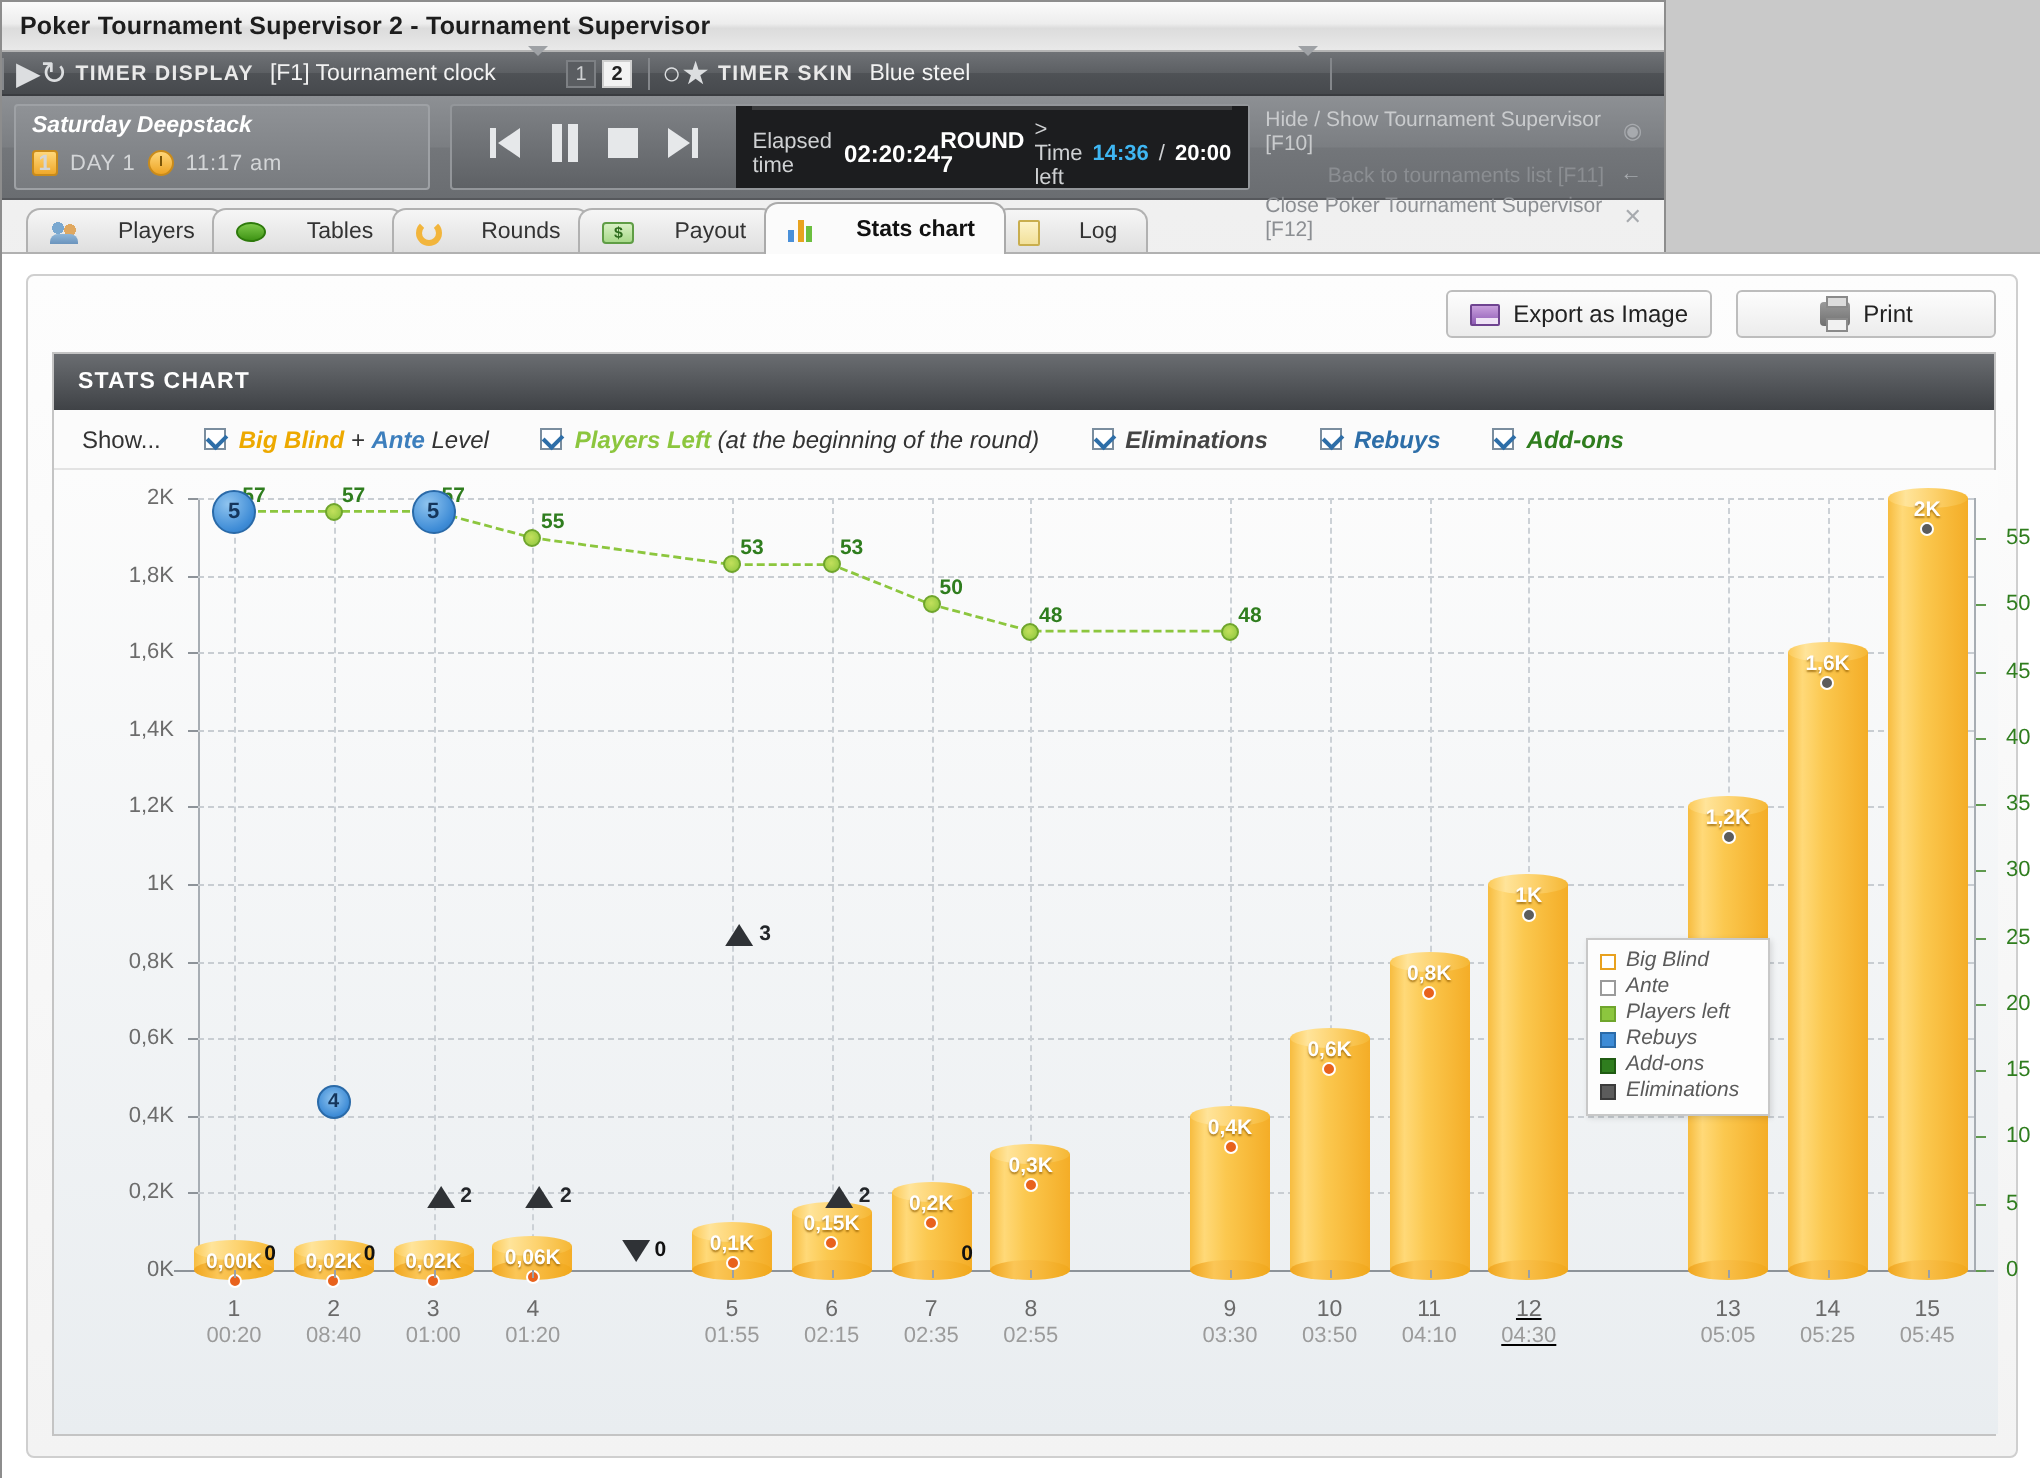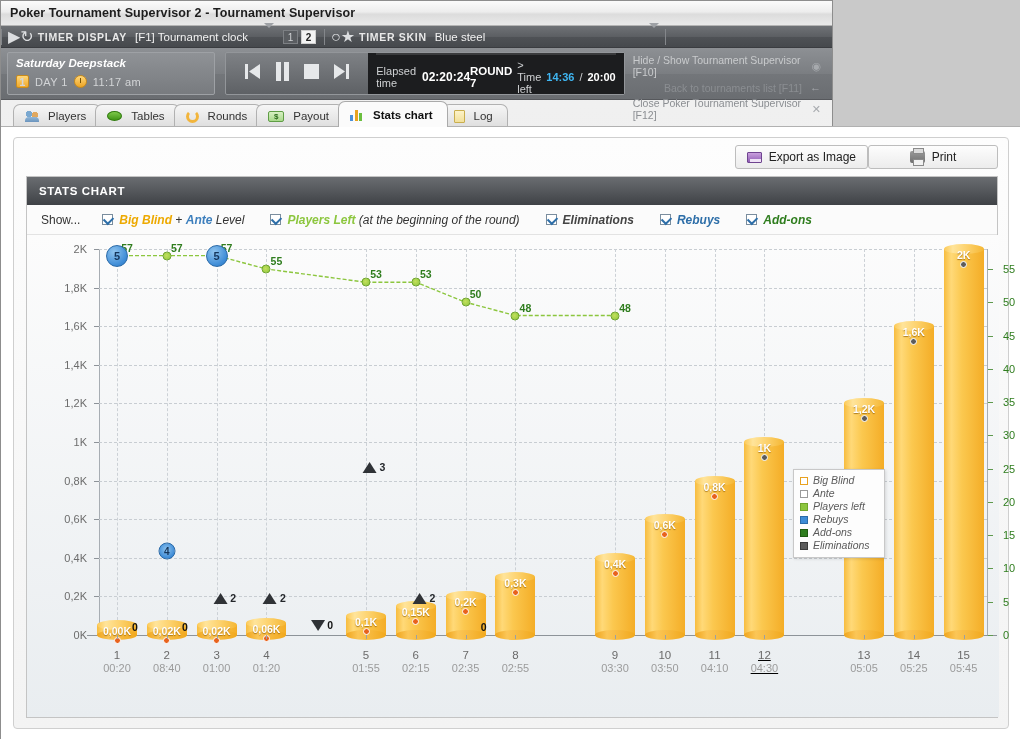--- a/index.html
+++ b/index.html
@@ -90,21 +90,21 @@
   .timer-line .rnd { font-weight:bold; color:#fff; font-size:11.5px; }
   .timer-line .cy { color:#3fb6f2; font-weight:bold; }
   .timer-line .cw { color:#fff; font-weight:bold; }
   .side-links { width:226px; padding:2px 4px 0 8px; display:flex; flex-direction:column; gap:3px;}
   .slink { display:flex; align-items:center; justify-content:flex-end; gap:7px; font-size:10.5px; color:#c9cbcd; }
   .slink.dim { color:#8b8e92; }
   .slink .gi { width:13px; height:13px; color:#a7aaae; font-size:11px; line-height:13px; text-align:center; }
   
   .tabstrip { height:27px; display:flex; align-items:flex-end; padding-left:12px; gap:-2px; background:transparent; position:relative; }
   .tab {
-    height:23px; display:flex; align-items:center; gap:9px; padding:0 14px 0 11px;
+    height:23px; display:flex; align-items:center; gap:20px; padding:0 14px 0 11px;
     background:linear-gradient(#f6f6f6,#dedede);
     border:1px solid #b1b1b1; border-bottom:none;
     border-radius:7px 7px 0 0; font-size:11.5px; color:#333; margin-right:-6px;
     position:relative;
   }
   .tab.active { height:26px; background:#fbfbfb; font-weight:bold; color:#111; z-index:5; border-color:#aaa;}
   .ic { display:inline-block; }
   .ic-players{width:14px;height:12px;background:radial-gradient(circle at 4px 4px,#7aa8d0 3px,transparent 3px),radial-gradient(circle at 10px 5px,#e0a860 3px,transparent 3px);position:relative;}
   .ic-players:after{content:"";position:absolute;left:0;bottom:0;width:14px;height:5px;background:linear-gradient(#8fb6d8,#6b94bd);border-radius:4px 4px 0 0;}
   .ic-table{width:15px;height:10px;border-radius:50%;background:linear-gradient(#7dc94a,#3f9415);border:1px solid #2e7a0c;}
@@ -113,21 +113,21 @@
   .ic-stats{width:14px;height:12px;display:flex;align-items:flex-end;gap:1.5px;}
   .ic-stats i{display:block;width:3px;background:#4a90d9;}
   .ic-log{width:11px;height:13px;background:linear-gradient(#fdf3c9,#f2e09a);border:1px solid #c9ae4e;border-radius:1px;}
   
   .content { position:absolute; left:0; top:125px; width:1020px; height:614px; background:#ffffff; border-top:1px solid #b1b1b1;}
   .panel {
     position:absolute; left:12px; top:10px; width:996px; height:592px;
     background:linear-gradient(#fdfdfd,#f3f3f3);
     border:1px solid #cfcfcf; border-radius:4px;
   }
-  .toolbar { height:38px; display:flex; align-items:center; justify-content:flex-end; padding:0 10px; gap:0; }
+  .toolbar { height:38px; display:flex; align-items:center; justify-content:flex-end; padding:0 10px; gap:12px; }
   .tbtn2 {
     height:24px; display:flex; align-items:center; gap:7px; padding:0 11px;
     background:linear-gradient(#fdfdfd,#ececec); border:1px solid #bdbdbd; border-radius:3px;
     font-size:12px; color:#222; cursor:pointer;
   }
   .ic-export{width:15px;height:11px;background:linear-gradient(#c9a0dd,#8f5cb5);border:1px solid #6f4490;border-radius:1px;position:relative;}
   .ic-export:after{content:"";position:absolute;left:2px;top:6px;width:11px;height:3px;background:#efe3f6;}
   .ic-print{width:15px;height:12px;background:linear-gradient(#9a9a9a,#707070);border-radius:2px;position:relative;}
   .ic-print:after{content:"";position:absolute;left:3px;top:-3px;width:9px;height:4px;background:#dcdcdc;border:1px solid #8a8a8a;}
   .ic-print:before{content:"";position:absolute;left:3px;bottom:-3px;width:9px;height:5px;background:#f1f1f1;border:1px solid #8a8a8a;}

